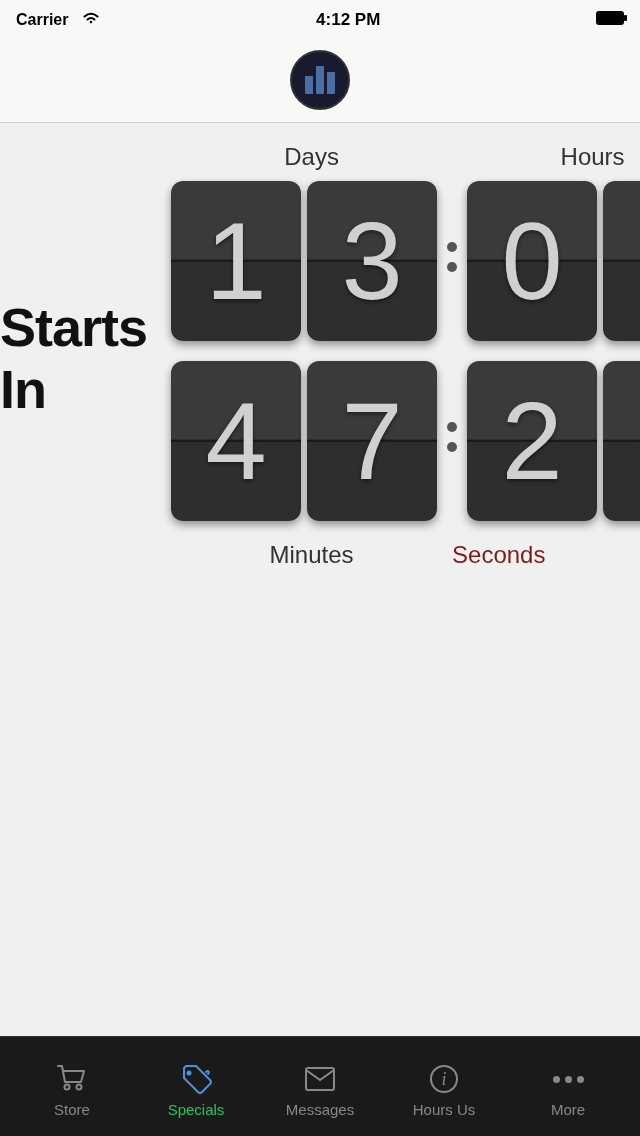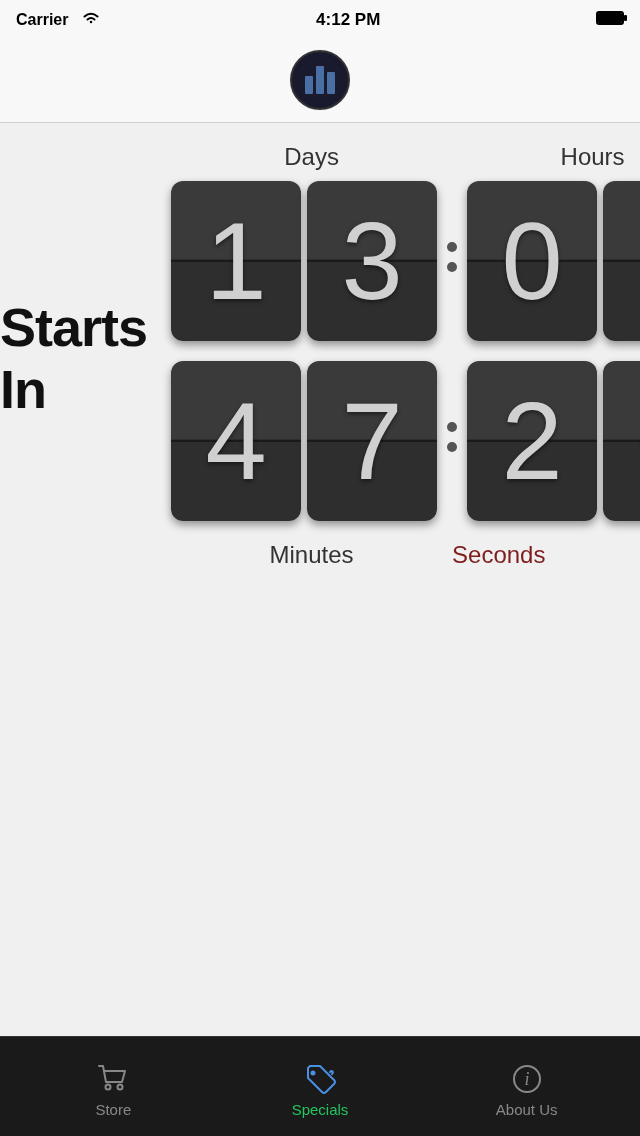--- a/index.html
+++ b/index.html
@@ -357,24 +357,43 @@
     <div class="tab-icon">
       <svg width="32" height="30" viewBox="0 0 32 30" fill="none">
         <path d="M4 4 L4 14 L18 28 Q20 30 22 28 L30 20 Q32 18 30 16 L16 2 L6 2 Z" stroke="#4a90e2" stroke-width="2" fill="none" stroke-linejoin="round"></path>
         <circle cx="9" cy="9" r="2.5" fill="#4a90e2"></circle>
         <path d="M26 8 C28 6 30 8 28 10" stroke="#4a90e2" stroke-width="2" stroke-linecap="round"></path>
       </svg>
     </div>
     <span class="tab-label active">Specials</span>
   </div>
 
+  <div class="tab-item">
+    <div class="tab-icon">
+      <svg width="30" height="24" viewBox="0 0 30 24" fill="none" class="msg-svg">
+        <rect x="1" y="1" width="28" height="22" rx="2" stroke="#888" stroke-width="2"></rect>
+        <path d="M1 3 L15 13 L29 3" stroke="#888" stroke-width="2" stroke-linecap="round"></path>
+      </svg>
+    </div>
+    <span class="tab-label">Messages</span>
+  </div>
 
   <div class="tab-item">
     <div class="tab-icon">
       <svg width="30" height="30" viewBox="0 0 30 30" fill="none">
         <circle cx="15" cy="15" r="13" stroke="#888" stroke-width="2"></circle>
         <text x="15" y="21" text-anchor="middle" font-size="18" font-style="italic" font-family="Georgia,serif" fill="#888">i</text>
       </svg>
     </div>
-    <span class="tab-label">About Us</span>
-  </div>
-
+    <span class="tab-label">Hours Us</span>
+  </div>
+
+  <div class="tab-item">
+    <div class="tab-icon">
+      <div class="more-dots">
+        <div class="more-dot"></div>
+        <div class="more-dot"></div>
+        <div class="more-dot"></div>
+      </div>
+    </div>
+    <span class="tab-label">More</span>
+  </div>
 </div>
 
 </body></html>

